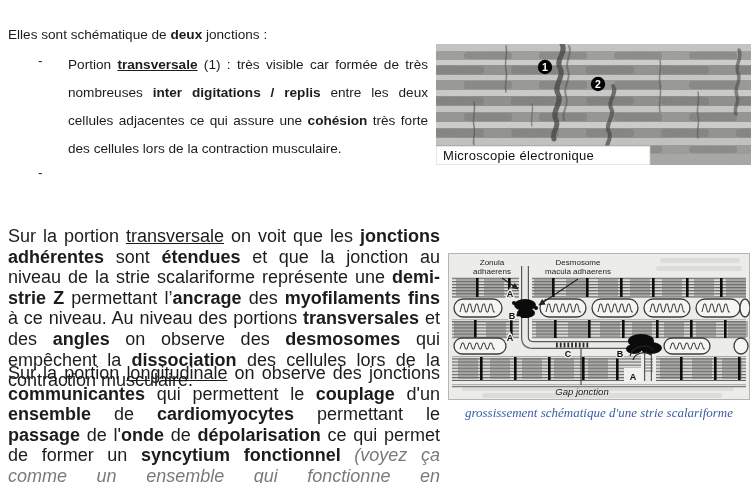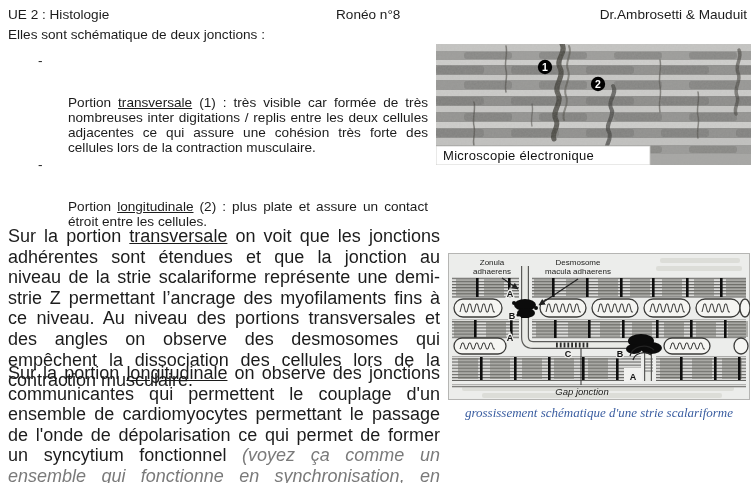--- a/index.html
+++ b/index.html
@@ -8,57 +8,51 @@
     font-family:"Liberation Sans",sans-serif;color:#1c1c1c;overflow:hidden;
   }
   .hdr{position:absolute;top:7px;left:0;right:0;height:17px;font-size:13.6px;}
   .hdr-l{position:absolute;left:8px;top:0;}
   .hdr-c{position:absolute;left:336px;top:0;}
   .hdr-r{position:absolute;right:6px;top:0;}
   .intro{position:absolute;top:27px;left:8px;width:432px;font-size:13.6px;}
   .bullets{position:absolute;top:51px;left:8px;width:420px;margin:0;padding:0;list-style:none;}
   .bullets li{display:flex;padding-left:30px;}
   .dash{width:30px;flex:none;font-size:13.6px;line-height:20.6px;}
-  .btxt{flex:1;text-align:justify;font-size:13.6px;line-height:15px;margin-top:44px;}
+  .btxt{flex:1;text-align:justify;font-size:13.6px;line-height:28px;}
   .para{position:absolute;left:8px;width:432px;text-align:justify;font-size:18px;line-height:20.6px;}
   .p2{top:226px;}
   .p3{top:363px;}
-  .b{font-weight:normal;}
+  .b{font-weight:bold;}
   .u{text-decoration:underline;}
   .i{font-style:italic;}
   .muted{color:#7a7a7a;}
   .fig-em{position:absolute;left:436px;top:44px;width:315px;height:121px;}
   .fig-diagram{position:absolute;left:448px;top:253px;width:302px;height:147px;}
   .diagram-caption{
     position:absolute;left:440px;top:405px;width:318px;text-align:center;
     font-family:"Liberation Serif",serif;font-style:italic;font-size:13px;color:#3a5da0;
   }
   svg text{font-family:"Liberation Sans",sans-serif;}
 </style>
 </head>
 <body>
 
 <div class="page">
 
-  <div class="hdr">
-    <span class="hdr-l">UE 2 : Histologie</span>
-    <span class="hdr-c">Ronéo n°8</span>
-    <span class="hdr-r">Dr.Ambrosetti &amp; Mauduit</span>
-  </div>
 
   <div class="intro"><span>Elles sont schématique de </span><span class="b">deux</span><span> jonctions :</span></div>
 
   <ul class="bullets">
     <li>
       <span class="dash">-</span>
       <div class="btxt"><span>Portion </span><span class="b u">transversale</span><span> (1) : très visible car formée de très nombreuses </span><span class="b">inter digitations / replis</span><span> entre les deux cellules adjacentes ce qui assure une </span><span class="b">cohésion</span><span> très forte des cellules lors de la contraction musculaire.</span></div>
     </li>
     <li>
       <span class="dash">-</span>
-      <div class="btxt"><span>Portion </span><span class="b u">longitudinale</span><span> (2) : plus </span><span class="b">plate</span><span> et assure un </span><span class="b">contact étroit</span><span> entre les cellules.</span></div>
     </li>
   </ul>
 
   <div class="para p2"><span>Sur la portion </span><span class="u">transversale</span><span> on voit que les </span><span class="b">jonctions adhérentes</span><span> sont </span><span class="b">étendues</span><span> et que la jonction au niveau de la strie scalariforme représente une </span><span class="b">demi-strie Z</span><span> permettant l’</span><span class="b">ancrage</span><span> des </span><span class="b">myofilaments fins</span><span> à ce niveau. Au niveau des portions </span><span class="b">transversales</span><span> et des </span><span class="b">angles</span><span> on observe des </span><span class="b">desmosomes</span><span> qui empêchent la </span><span class="b">dissociation</span><span> des cellules lors de la contraction musculaire.</span></div>
 
   <div class="para p3"><span>Sur la portion </span><span class="u">longitudinale</span><span> on observe des jonctions </span><span class="b">communicantes</span><span> qui permettent le </span><span class="b">couplage</span><span> d'un </span><span class="b">ensemble</span><span> de </span><span class="b">cardiomyocytes</span><span> permettant le </span><span class="b">passage</span><span> de l'</span><span class="b">onde</span><span> de </span><span class="b">dépolarisation</span><span> ce qui permet de former un </span><span class="b">syncytium fonctionnel </span><span class="i muted">(voyez ça comme un ensemble qui fonctionne en synchronisation, en harmonie).</span></div>
 
   <svg class="fig-em" viewBox="0 0 315 121" xmlns="http://www.w3.org/2000/svg">
     <defs>
       <filter id="grain" x="0" y="0" width="100%" height="100%">

